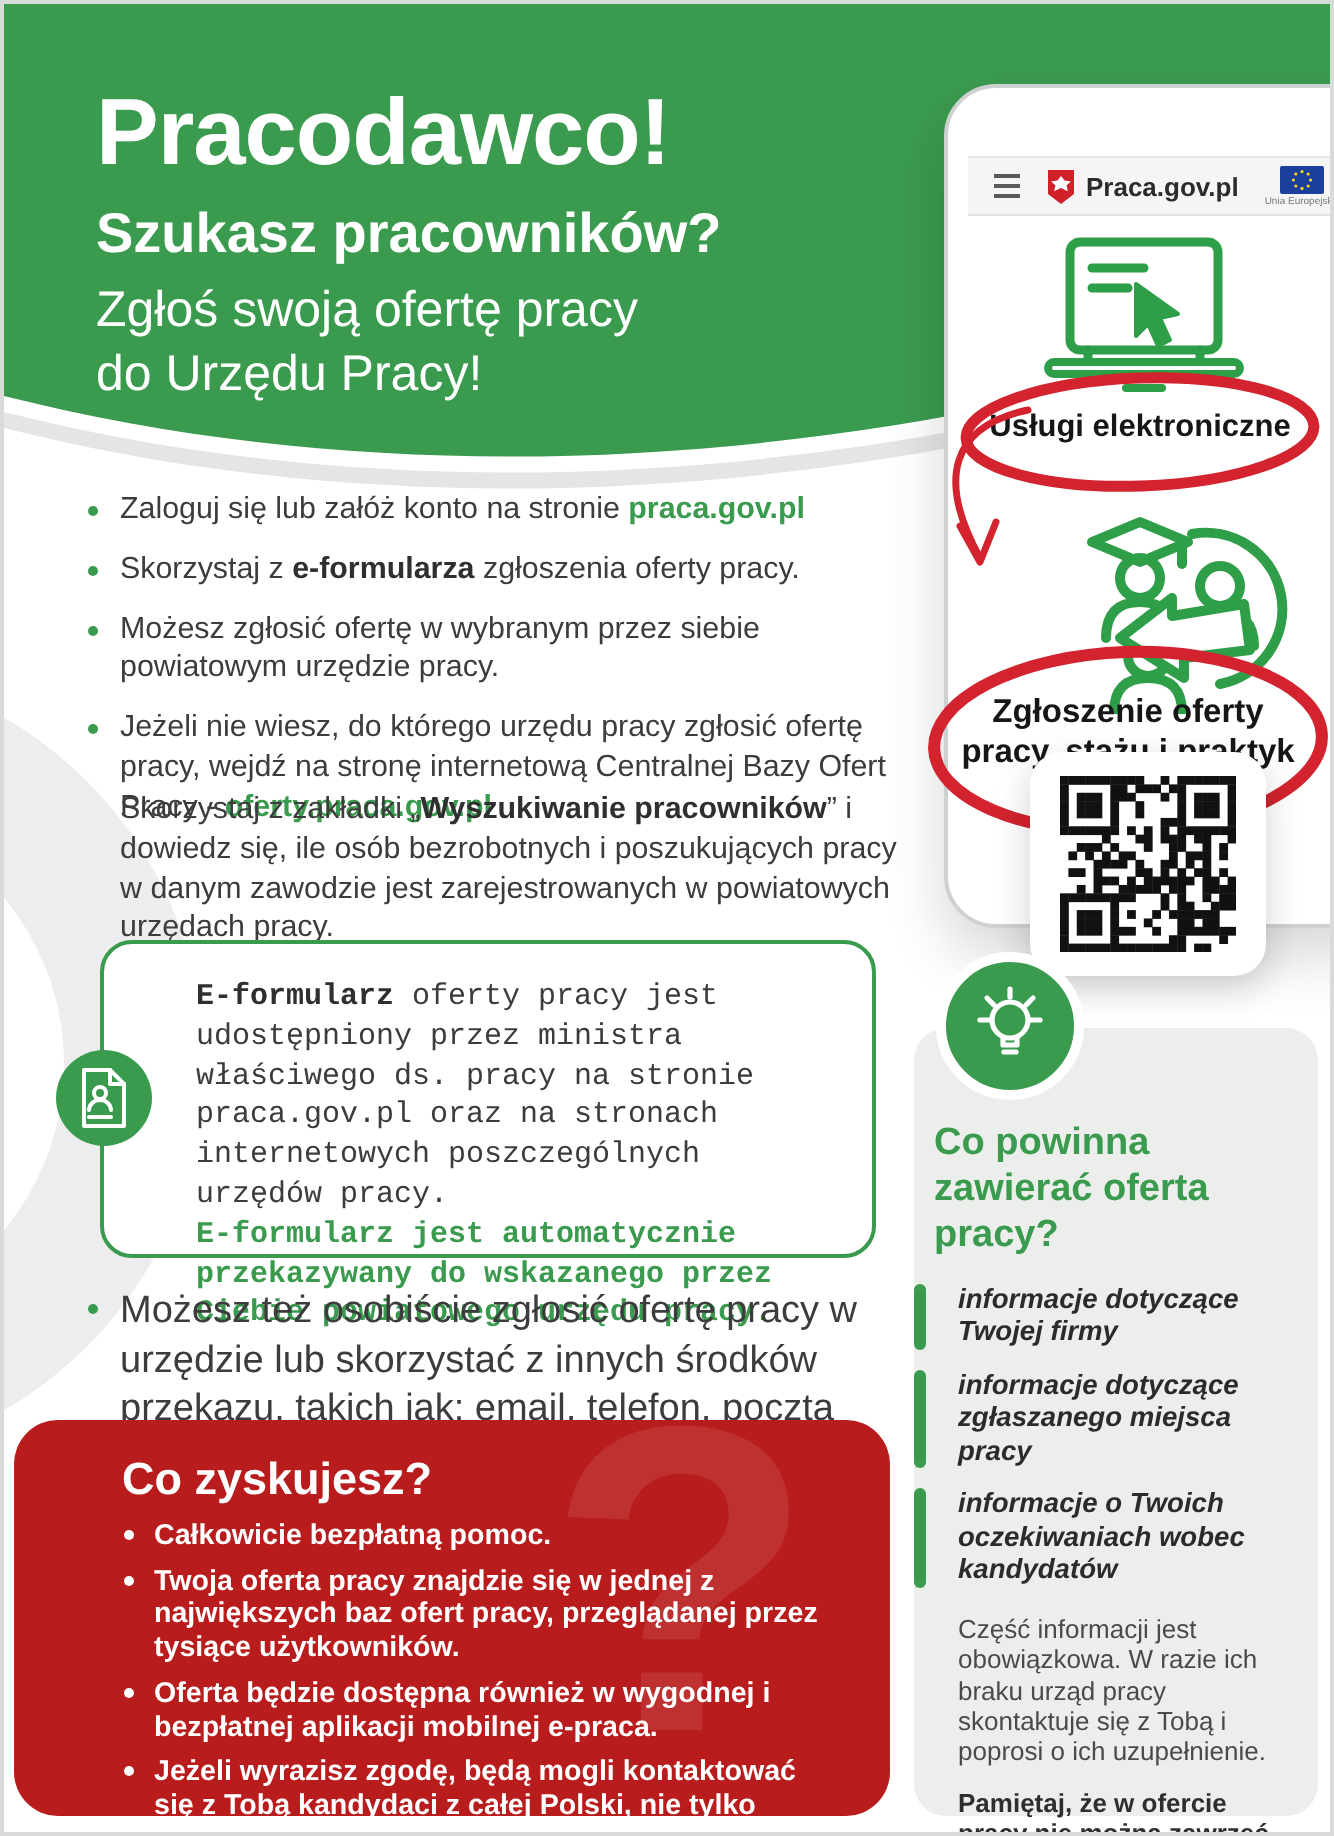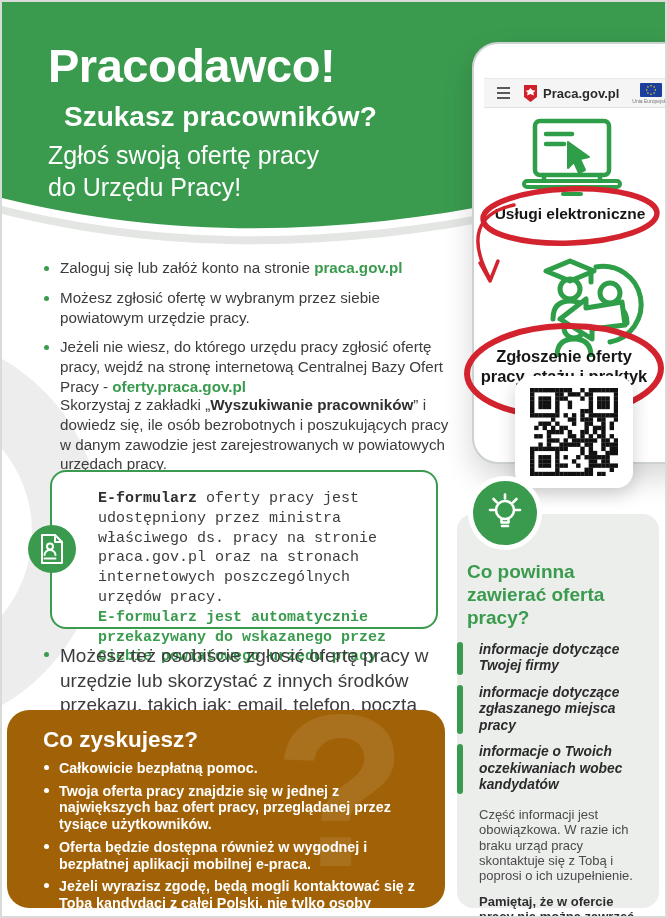--- a/index.html
+++ b/index.html
@@ -8,21 +8,21 @@
     border:2px solid #d9dbd9;box-sizing:border-box;
     font-family:"Liberation Sans",sans-serif;color:#3c3c3c;
   }
   
   .decor-ring{position:absolute;left:-300px;top:330px;width:260px;height:260px;
     border:70px solid #ecedec;border-radius:50%;z-index:0;}
   
   .header-svg{position:absolute;left:0;top:0;z-index:1;display:block;}
   .headline{position:absolute;left:46px;top:36px;z-index:2;color:#fff;}
   .headline h1{margin:0 0 8px;font-size:47px;font-weight:800;letter-spacing:-.5px;}
-  .headline h2{margin:0 16px 6px;font-size:28px;font-weight:700;}
+  .headline h2{margin:0 0 6px;font-size:28px;font-weight:700;}
   .headline p{margin:0;font-size:25px;line-height:1.28;font-weight:400;}
   
   .device{position:absolute;left:470px;top:40px;width:222px;height:422px;z-index:2;
     background:#fff;border:2px solid #cdd1d0;border-radius:26px;
     box-shadow:0 14px 30px rgba(0,0,0,.16);padding:10px;box-sizing:border-box;}
   .screen{width:100%;height:100%;background:#fff;border-radius:14px;overflow:hidden;}
   .screen-topbar{margin-top:24px;height:30px;background:#f4f5f4;border-top:1px solid #e8e8e8;
     border-bottom:1px solid #e2e2e2;display:flex;align-items:center;
     justify-content:space-between;padding:0 13px;box-sizing:border-box;}
   .hamburger{display:inline-flex;flex-direction:column;gap:3px;}
@@ -51,43 +51,43 @@
     background:#eceeec;border-radius:16px;z-index:1;box-sizing:border-box;
     padding:46px 18px 0 0;}
   .offer-title{margin:0 0 12px;padding-left:10px;font-size:19px;line-height:1.22;
     font-weight:700;color:#3a9b4e;}
   .offer-item{position:relative;display:flex;margin-bottom:10px;}
   .offer-bar{flex:none;width:6px;border-radius:4px;background:#3a9b4e;align-self:stretch;}
   .offer-item p{margin:0;padding-left:16px;font-size:13.8px;line-height:1.2;font-weight:700;color:#2b2b2b;font-style:italic;}
   .offer-note{margin:13px 0 0;padding-left:22px;font-size:13px;line-height:1.18;color:#4a4a4a;}
   .offer-warning{margin:10px 0 0;padding-left:22px;font-size:13px;line-height:1.18;font-weight:700;color:#2e2e2e;}
   
-  .steps{position:absolute;left:40px;top:256px;width:404px;z-index:1;margin:0;padding:0;list-style:none;}
+  .steps{position:absolute;left:40px;top:243px;width:404px;z-index:1;margin:0;padding:0;list-style:none;}
   .steps li{position:relative;padding-left:18px;margin-bottom:10px;font-size:15.2px;line-height:1.3;}
   .steps li::before{content:"";position:absolute;left:2px;top:8px;width:5px;height:5px;
     border-radius:50%;background:#3a9b4e;}
   .steps-note{position:absolute;left:58px;top:393px;width:390px;z-index:1;margin:0;
     font-size:15.2px;line-height:1.3;}
   .glink{color:#3a9b4e;font-weight:700;text-decoration:none;}
   b{color:#2f2f2f;}
   
   .ebox{position:absolute;left:48px;top:468px;width:388px;height:159px;z-index:1;
     border:2px solid #3a9b4e;border-radius:16px;box-sizing:border-box;
     padding:17px 14px 0 46px;background:#fff;font-family:Liberation Mono, monospace;}
   .ebox p{margin:0;font-size:15px;line-height:1.32;}
   .ebox .highlight{color:#3a9b4e;font-weight:700;}
   .ebox-icon{position:absolute;left:-24px;top:53px;width:48px;height:48px;background:#3a9b4e;
     border-radius:50%;display:flex;align-items:center;justify-content:center;}
   .extra{position:absolute;left:40px;top:642px;width:404px;z-index:1;margin:0;padding:0;list-style:none;}
   .extra li{position:relative;padding-left:18px;font-size:19px;line-height:1.3;}
   .extra li::before{content:"";position:absolute;left:2px;top:8px;width:5px;height:5px;
     border-radius:50%;background:#3a9b4e;}
   
-  .gains{position:absolute;left:5px;top:708px;width:438px;height:198px;background:#a16207;
-    border-radius:22px;z-index:1;box-sizing:border-box;padding:17px 24px 0 36px;color:#fff;overflow:hidden;}
+  .gains{position:absolute;left:5px;top:708px;width:438px;height:198px;background:#b91c1c;
+    border-radius:22px;z-index:1;box-sizing:border-box;padding:17px 24px 0 54px;color:#fff;overflow:hidden;}
   .gains .watermark{position:absolute;right:38px;top:-28px;font-size:218px;font-weight:800;
     color:rgba(255,255,255,.09);line-height:1;pointer-events:none;}
   .gains h3{margin:0 0 7px;font-size:22.5px;font-weight:800;position:relative;}
   .gains ul{margin:0;padding:0;list-style:none;position:relative;}
   .gains li{position:relative;padding-left:16px;margin-bottom:6px;font-size:14.3px;
     line-height:1.17;font-weight:700;}
   .gains li::before{content:"";position:absolute;left:1px;top:5px;width:5px;height:5px;
     border-radius:50%;background:#fff;}
 </style>
 </head>
@@ -466,20 +466,23 @@
     </div>
     <p class="offer-note">Część informacji jest obowiązkowa. W razie ich braku urząd pracy skontaktuje się z Tobą i poprosi o ich uzupełnienie.</p>
     <p class="offer-warning">Pamiętaj, że w ofercie pracy nie można zawrzeć wymagań dyskryminujących kandydatów.</p>
   </div>
 
   <ul class="steps">
     <li>
       <span>Zaloguj się lub załóż konto na stronie </span><span class="glink">praca.gov.pl</span>
     </li>
     <li>
+      <span>Skorzystaj z </span><b>e-formularza</b><span> zgłoszenia oferty pracy.</span>
+    </li>
+    <li>
       <span>Możesz zgłosić ofertę w wybranym przez siebie powiatowym urzędzie pracy.</span>
     </li>
     <li>
       <span>Jeżeli nie wiesz, do którego urzędu pracy zgłosić ofertę pracy, wejdź na stronę internetową Centralnej Bazy Ofert Pracy - </span><span class="glink">oferty.praca.gov.pl</span>
     </li>
   </ul>
   <p class="steps-note">
     <span>Skorzystaj z zakładki „</span><b>Wyszukiwanie pracowników</b><span>” i dowiedz się, ile osób bezrobotnych i poszukujących pracy w danym zawodzie jest zarejestrowanych w powiatowych urzędach pracy.</span>
   </p>
 

